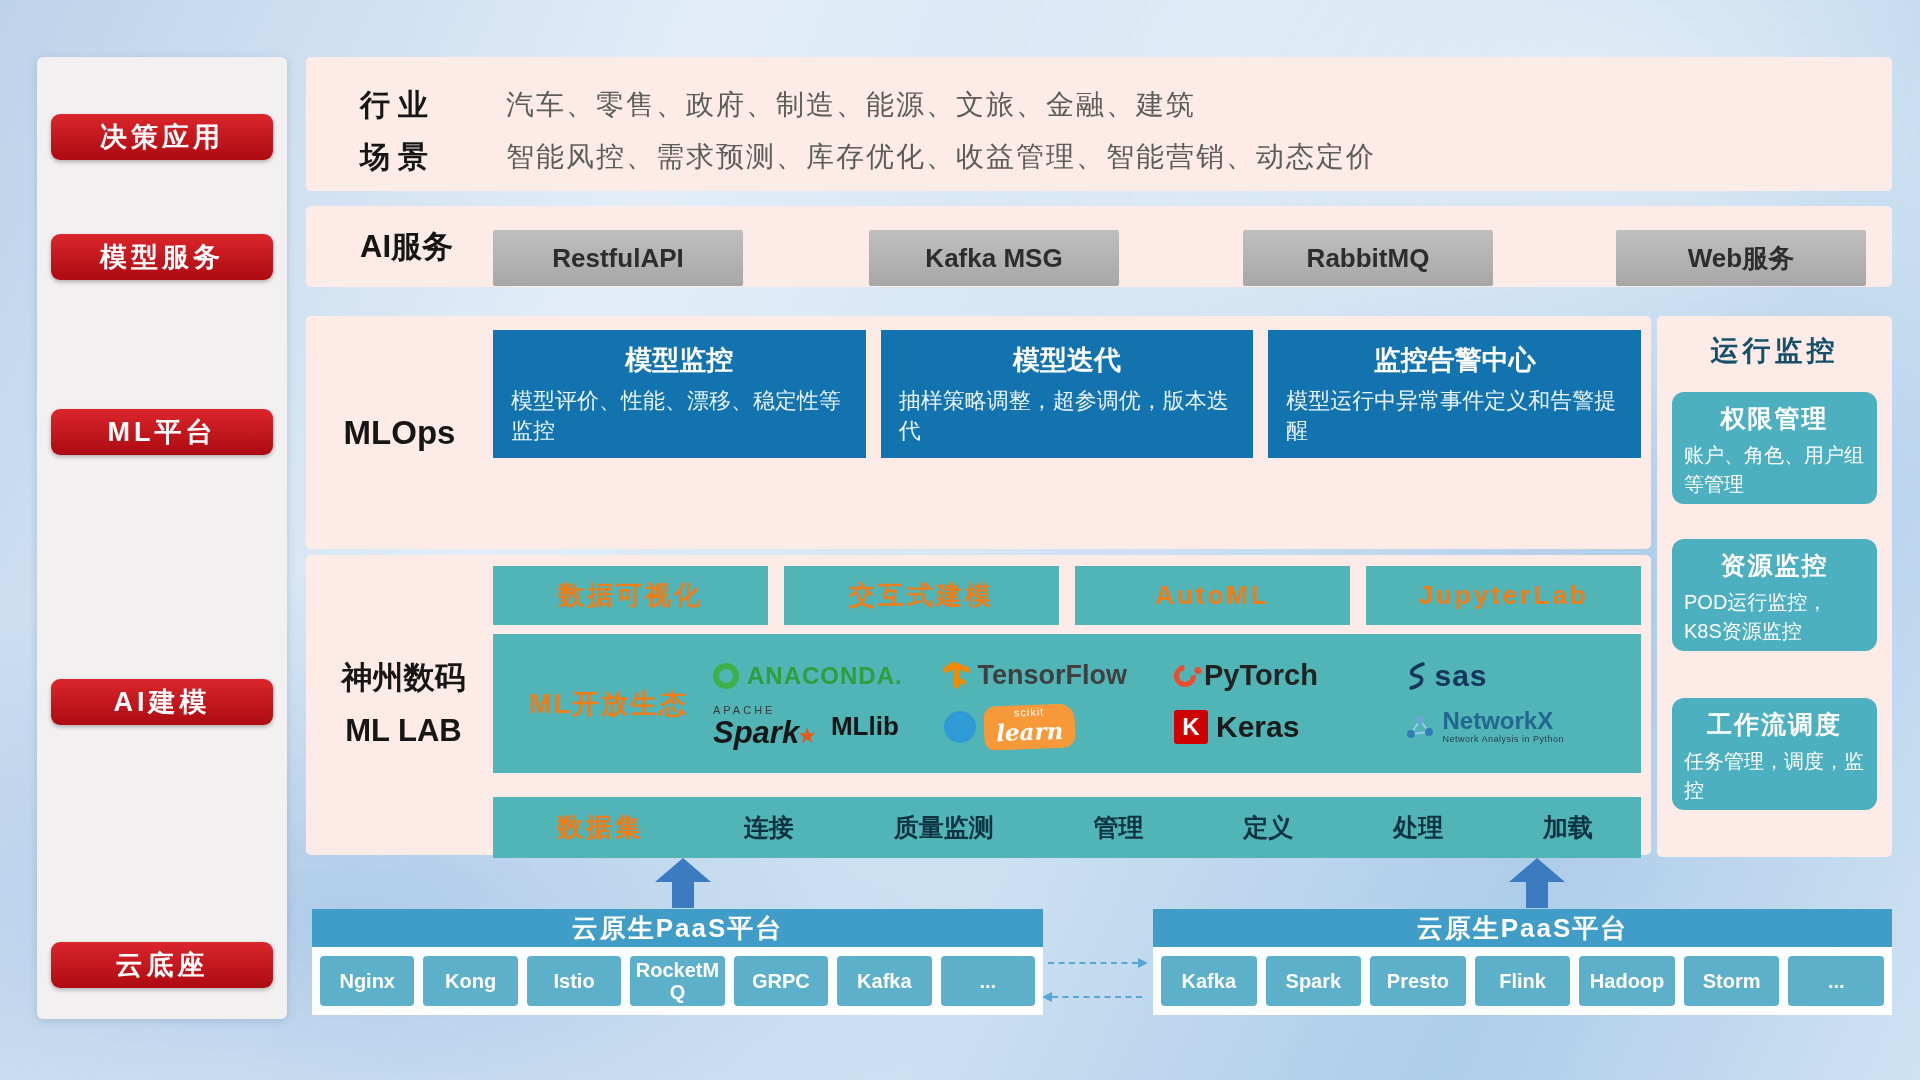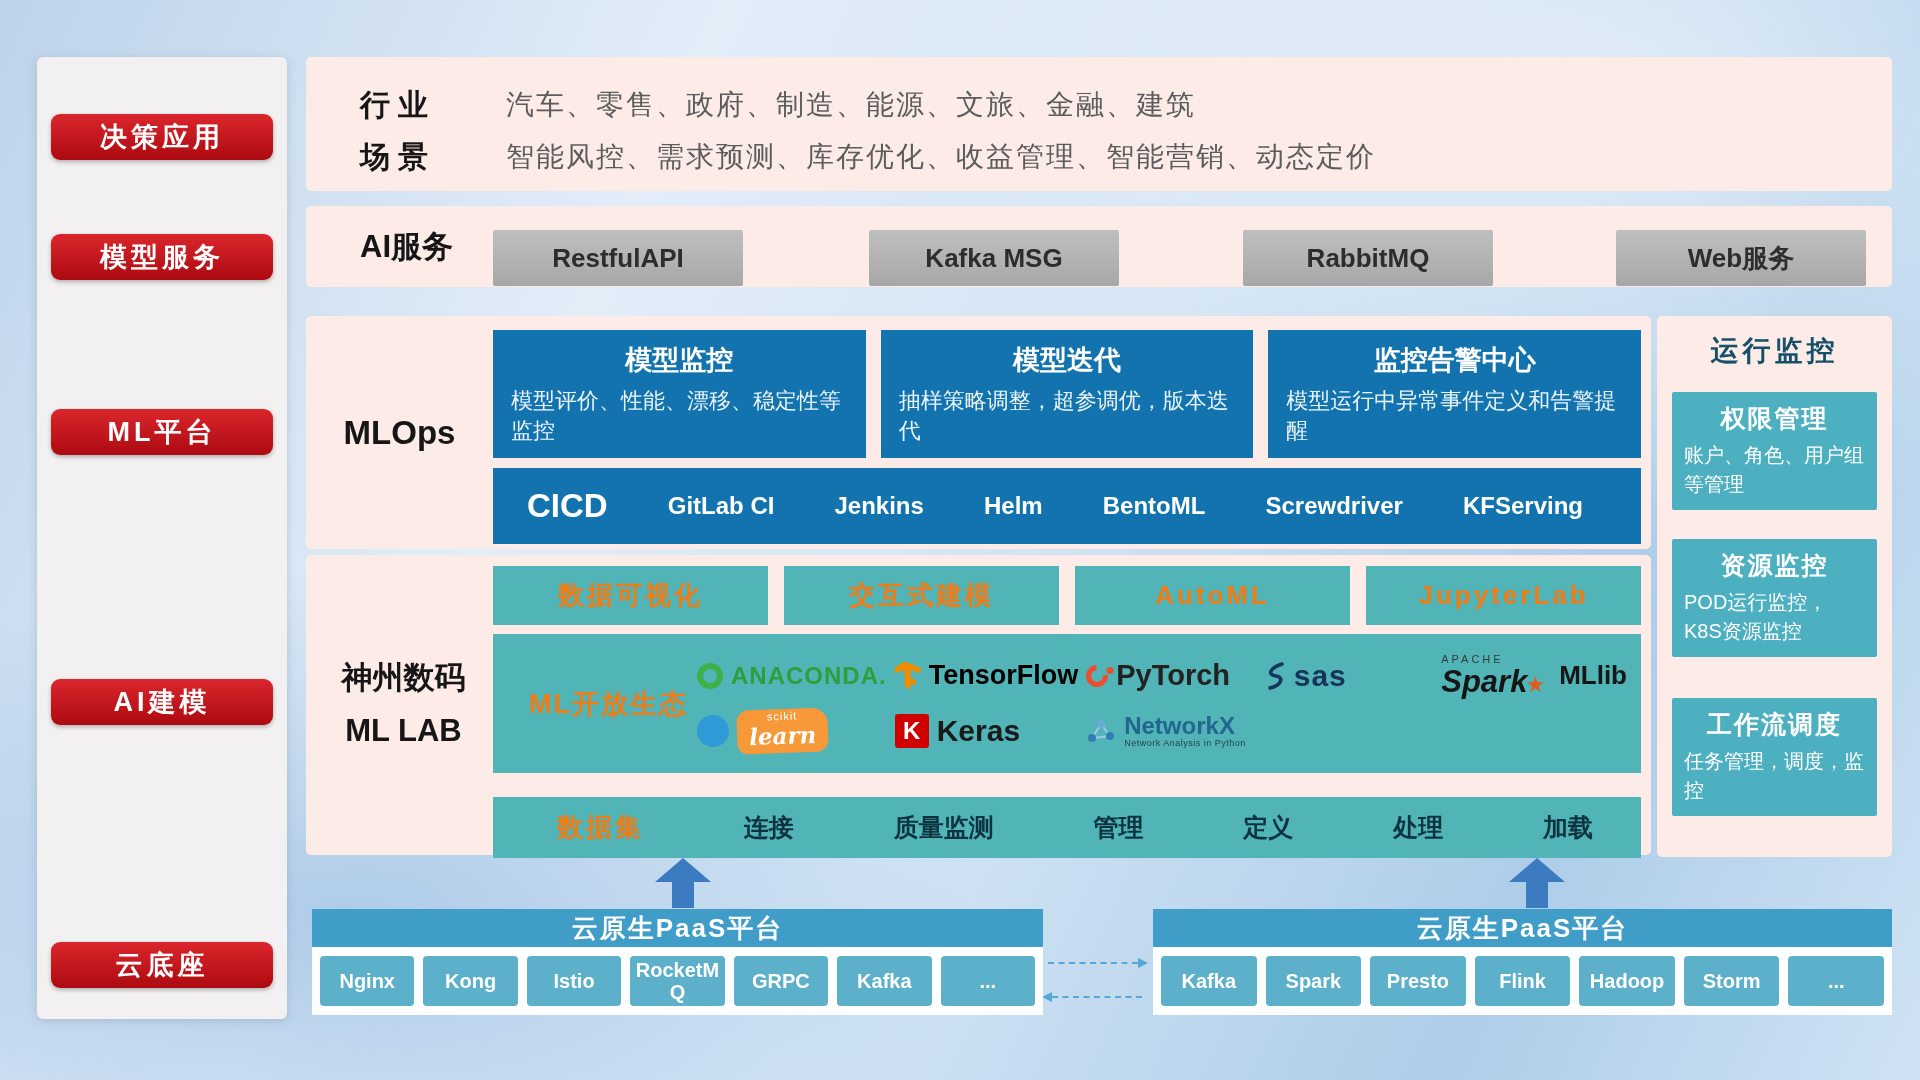--- a/index.html
+++ b/index.html
@@ -48,31 +48,31 @@
   .panel-mllab{ left:306px; top:555px; width:1345px; height:300px; }
   .mllab-label{ position:absolute; left:8px; top:0; width:179px; height:100%;
     display:flex; flex-direction:column; align-items:center; justify-content:center;
     font-size:31px; font-weight:bold; color:#161616; line-height:1.7; }
   .tool-row{ position:absolute; left:187px; top:11px; width:1148px; height:59px; display:flex; gap:16px; }
   .tool{ flex:1; background:#51b4b6; color:#ee7c17; font-weight:bold; font-size:26px;
     letter-spacing:3px; display:flex; align-items:center; justify-content:center; }
   .eco-box{ position:absolute; left:187px; top:79px; width:1148px; height:139px; background:#51b4b6;
     display:flex; align-items:center; padding:0 14px 0 36px; }
   .eco-label{ width:168px; color:#ee7c17; font-weight:bold; font-size:27px; letter-spacing:2px; }
-  .eco-grid{ flex:1; display:grid; grid-template-columns:repeat(5,1fr); row-gap:12px; column-gap:8px; align-items:center; }
+  .eco-grid{ flex:1; display:grid; grid-template-columns:repeat(4,1fr); row-gap:12px; column-gap:8px; align-items:center;margin-left:16px; }
   .dataset-bar{ position:absolute; left:187px; top:242px; width:1148px; height:61px; background:#51b4b6;
     display:flex; align-items:center; justify-content:space-between; padding:0 48px 0 64px; }
   .dataset-label{ color:#ee7c17; font-weight:bold; font-size:26px; letter-spacing:3px; }
   .dataset-item{ color:#0e3340; font-size:25px; font-weight:bold; }
   
   .panel-monitor{ left:1657px; top:316px; width:235px; height:541px; }
   .monitor-title{ text-align:center; padding-top:16px; font-size:28px; font-weight:bold;
     color:#15506a; letter-spacing:4px; }
   .monitor-card{ position:absolute; left:15px; width:205px; background:#4cb0c0; color:#fff;
-    padding:10px 12px 11px; border-radius:2px; }
+    padding:10px 12px 5px; border-radius:12px; }
   .monitor-card h4{ text-align:center; font-size:25px; margin-bottom:6px; font-weight:bold; letter-spacing:2px; }
   .monitor-card p{ font-size:20px; line-height:1.45; }
   
   .foundation{ position:absolute; top:909px; }
   .f-paas{ left:312px; width:731px; }
   .f-compute{ left:1153px; width:739px; }
   .f-bar{ height:38px; background:#3f9dc8; color:#fff; font-size:26px; font-weight:bold;
     letter-spacing:2px; display:flex; align-items:center; justify-content:center; }
   .f-body{ background:rgba(255,255,255,.95); padding:9px 8px; display:flex; gap:9px; justify-content:center; }
   .chip{ flex:1; min-width:0; height:50px; background:#5cb0ca; color:#fff; font-weight:bold; font-size:20px;
@@ -87,21 +87,21 @@
   .dash-arrow .ah{ position:absolute; top:-6px; width:0; height:0;
     border-top:5px solid transparent; border-bottom:5px solid transparent; }
   .ah-r{ right:-10px; border-left:10px solid #56a7d8; }
   .ah-l{ left:-10px; border-right:10px solid #56a7d8; }
   
   .logo{ display:flex; align-items:center; gap:8px; justify-content:flex-start; }
   .ana-icon{ width:26px; height:26px; border:6px solid #3eb049; border-radius:50%; flex:none; }
   .ana-text{ color:#2f9e3c; font-weight:bold; font-size:24px; letter-spacing:1px; }
   .tf-icon{ width:26px; height:28px; background:#f18b00; flex:none;
     clip-path:polygon(38% 0%,100% 22%,100% 42%,62% 30%,62% 60%,82% 66%,82% 86%,62% 78%,62% 100%,38% 88%,38% 30%,0% 42%,0% 22%); }
-  .tf-text{ color:#000000; font-weight:bold; font-size:27px; }
+  .tf-text{ color:#404040; font-weight:bold; font-size:27px; }
   .pt-icon{ width:22px; height:22px; border:5px solid #ee4c2c; border-radius:50%;
     border-top-color:transparent; transform:rotate(40deg); position:relative; flex:none; }
   .pt-icon::after{ content:""; position:absolute; top:-10px; left:9px; width:7px; height:7px;
     border-radius:50%; background:#ee4c2c; transform:rotate(-40deg); }
   .pt-text{ color:#222; font-weight:600; font-size:29px; }
   .sas-text{ color:#16355e; font-weight:bold; font-size:30px; letter-spacing:1px; }
   .spark-block{ position:relative; display:inline-block; line-height:1; }
   .spark-apache{ display:block; font-size:11px; color:#3a3a3a; letter-spacing:3px; margin-bottom:1px; }
   .spark-text{ font-size:31px; font-weight:bold; font-style:italic; color:#161616; }
   .spark-star{ color:#e25a1c; font-size:22px; margin-left:-2px; }
@@ -158,29 +158,20 @@
       </div>
       <div class="mlops-card">
         <h4>模型迭代</h4>
         <p>抽样策略调整，超参调优，版本迭代</p>
       </div>
       <div class="mlops-card">
         <h4>监控告警中心</h4>
         <p>模型运行中异常事件定义和告警提醒</p>
       </div>
     </div>
-    <div class="cicd-bar">
-      <span class="cicd-title">CICD</span>
-      <span class="cicd-item">GitLab CI</span>
-      <span class="cicd-item">Jenkins</span>
-      <span class="cicd-item">Helm</span>
-      <span class="cicd-item">BentoML</span>
-      <span class="cicd-item">Screwdriver</span>
-      <span class="cicd-item">KFServing</span>
-    </div>
   </div>
 
   <div class="panel panel-mllab">
     <div class="mllab-label">
       <span>神州数码</span>
       <span>ML LAB</span>
     </div>
     <div class="tool-row">
       <div class="tool">数据可视化</div>
       <div class="tool">交互式建模</div>

